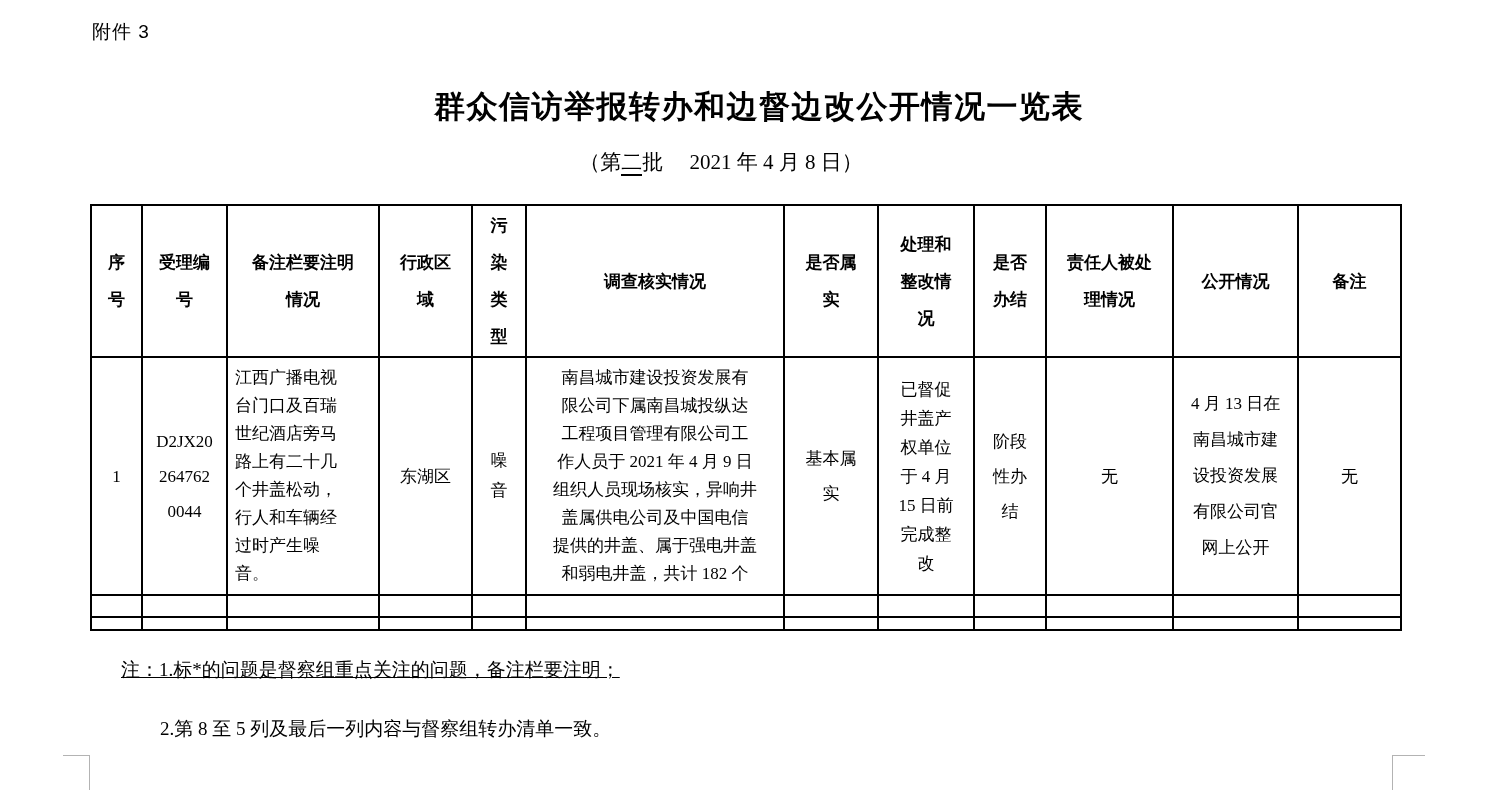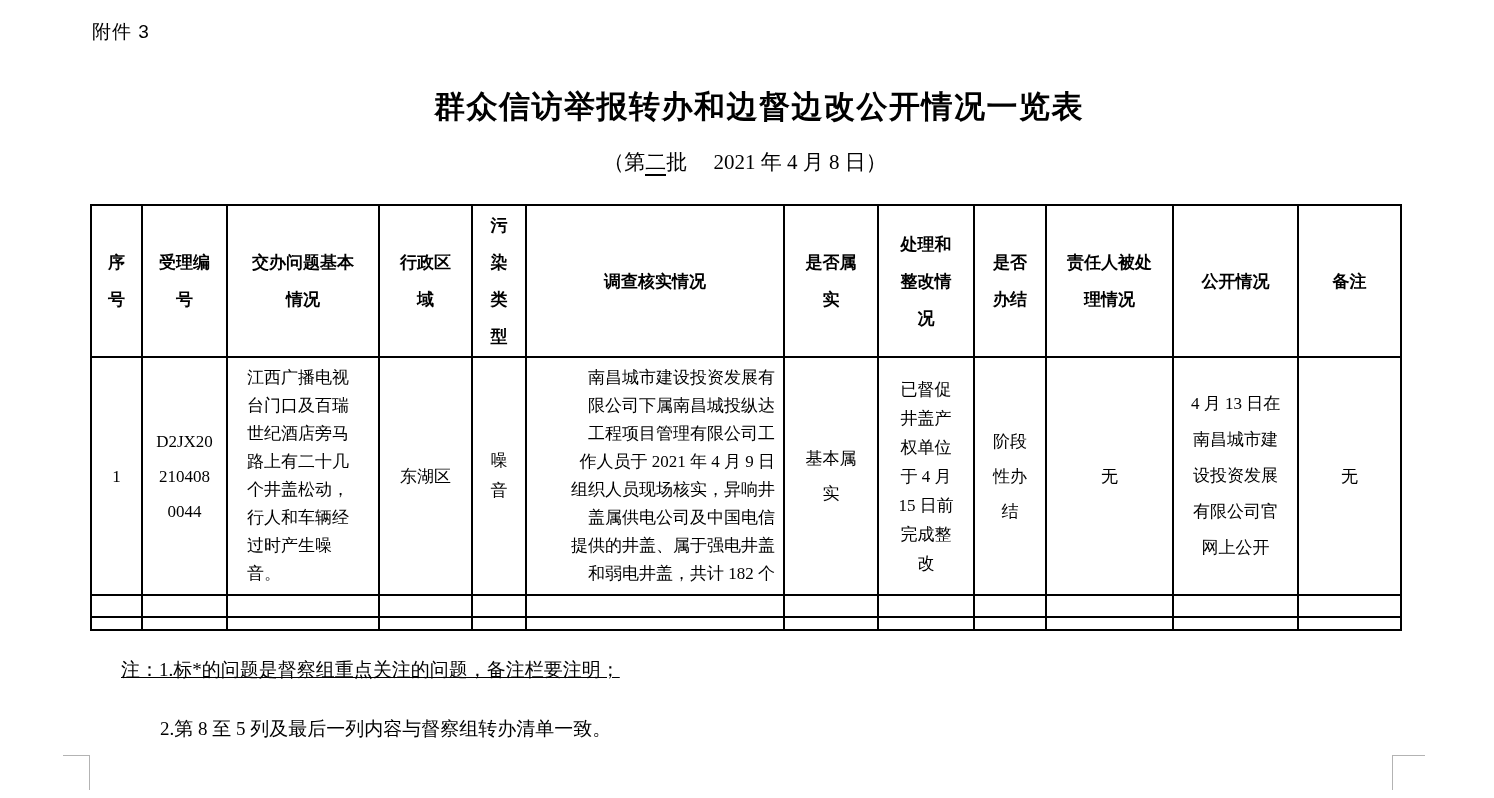--- a/index.html
+++ b/index.html
@@ -37,21 +37,20 @@
     letter-spacing: 1.5px;
   }
   .subtitle {
     position: absolute;
     left: 0;
     top: 148px;
     width: 1442px;
     text-align: center;
     font-family: "Liberation Serif", serif;
     font-size: 21px;
-    padding-left: 24px;
   }
   .subtitle .u {
     border-bottom: 2px solid #000;
     padding-bottom: 0px;
   }
   table.doc-table {
     position: absolute;
     left: 90px;
     top: 204px;
     width: 1310px;
@@ -77,24 +76,24 @@
     font-size: 17px;
     line-height: 35px;
   }
   tr.header-row { height: 152px; }
   tr.data-row   { height: 238px; }
   tr.empty-row-1 { height: 22px; }
   tr.empty-row-2 { height: 13px; }
   tr.data-row td:nth-child(3) {
     text-align: left;
     line-height: 28px;
-    padding: 0 19px;
+    padding: 0 7px;
   }
   tr.data-row td:nth-child(6) {
-    text-align: right;
+    text-align: center;
     line-height: 28px;
     padding: 0 8px;
   }
   tr.data-row td:nth-child(5) { line-height: 30px; }
   tr.data-row td:nth-child(8) { line-height: 29px; text-align: center; }
   tr.data-row td:nth-child(11) { line-height: 36px; }
   tr.empty-row-1 td, tr.empty-row-2 td {
     line-height: 0;
     font-size: 0;
     padding: 0;
@@ -149,21 +148,21 @@
     <col style="width:127px">
     <col style="width:125px">
     <col style="width:103px">
   </colgroup>
   <tbody>
     <tr class="header-row">
       <th>序
 号</th>
       <th>受理编
 号</th>
-      <th>交办问题基本
+      <th>备注栏要注明
 情况</th>
       <th>行政区
 域</th>
       <th>污
 染
 类
 型</th>
       <th>调查核实情况</th>
       <th>是否属
 实</th>
@@ -173,21 +172,21 @@
       <th>是否
 办结</th>
       <th>责任人被处
 理情况</th>
       <th>公开情况</th>
       <th>备注</th>
     </tr>
     <tr class="data-row">
       <td>1</td>
       <td>D2JX20
-210408
+264762
 0044</td>
       <td>江西广播电视
 台门口及百瑞
 世纪酒店旁马
 路上有二十几
 个井盖松动，
 行人和车辆经
 过时产生噪
 音。</td>
       <td>东湖区</td>

